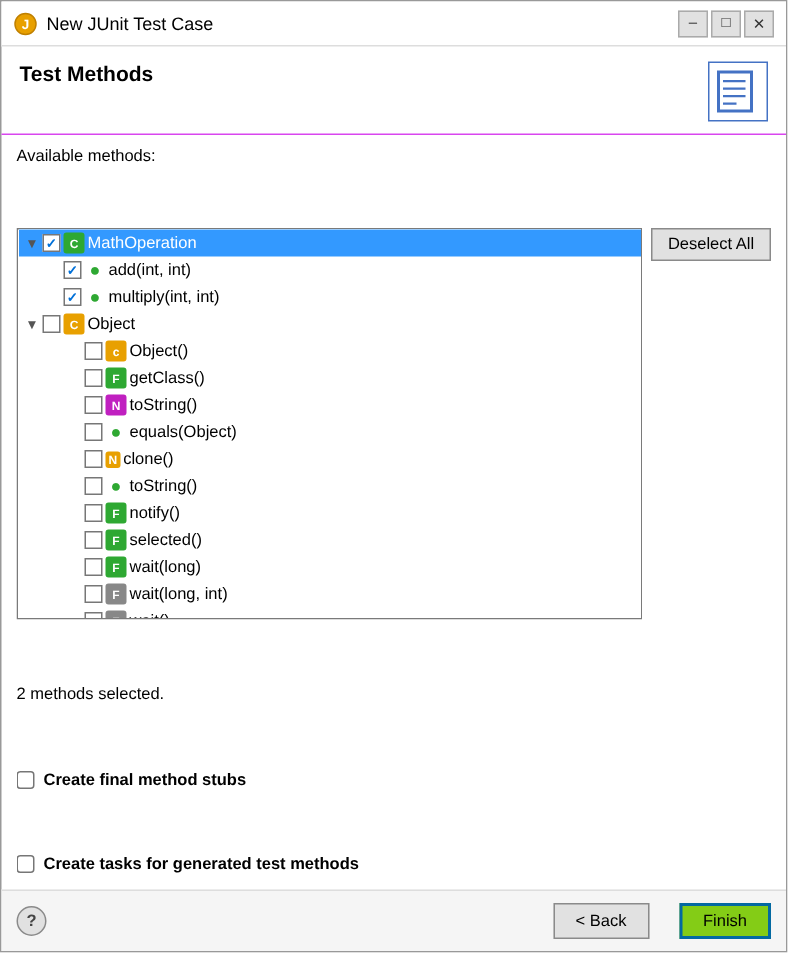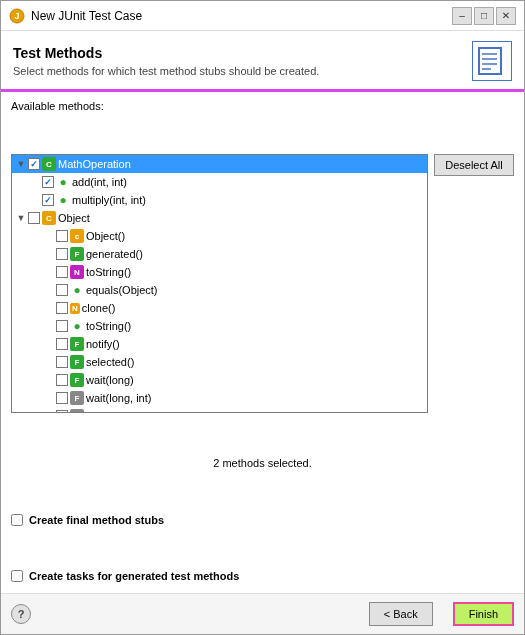--- a/index.html
+++ b/index.html
@@ -56,23 +56,23 @@
       cursor: pointer;
       font-size: 10px;
       display: flex;
       align-items: center;
       justify-content: center;
       color: #333;
     }
 
     .header-section {
       padding: 10px 12px 8px 12px;
-      border-bottom: 3px solid #d946ef;
-      display: flex;
-      align-items: center;
+      border-bottom: 1px solid #d946ef;
+      display: flex;
+      align-items: flex-start;
       justify-content: space-between;
     }
     .header-text h2 {
       font-size: 14px;
       font-weight: bold;
       color: #000;
       margin-bottom: 4px;
     }
     .header-text p {
       font-size: 11px;
@@ -198,21 +198,20 @@
       cursor: pointer;
       font-size: 11px;
       text-align: center;
       color: #000;
     }
 
     .status-line {
       font-size: 11px;
       color: #000;
       margin: 6px 0 4px 0;
-      text-align: center;
     }
 
     .checkbox-row {
       display: flex;
       align-items: center;
       gap: 6px;
       margin: 3px 0;
     }
     .checkbox-row input[type=checkbox] {
       width: 12px;
@@ -243,22 +242,22 @@
     .footer-btn {
       padding: 4px 14px;
       border: 1px solid #8a8a8a;
       background: #e1e1e1;
       cursor: pointer;
       font-size: 11px;
       min-width: 60px;
       text-align: center;
     }
     .footer-btn.primary {
-      border: 2px solid #ec4899;
-      background: #bef264;
+      border: 2px solid #0369a1;
+      background: #84cc16;
     }
     .footer-btn.disabled {
       color: #aaa;
       cursor: default;
     }
     .help-btn {
       width: 20px;
       height: 20px;
       border: 1px solid #8a8a8a;
       border-radius: 50%;
@@ -290,21 +289,20 @@
     <div class="title-bar-controls">
       <button class="title-btn">–</button>
       <button class="title-btn">□</button>
       <button class="title-btn close">✕</button>
     </div>
   </div>
 
   <div class="header-section">
     <div class="header-text">
       <h2>Test Methods</h2>
-      <p>Select methods for which test method stubs should be created.</p>
     </div>
     <div class="header-icon">
       <svg width="30" height="30" viewBox="0 0 30 30">
         <rect x="2" y="2" width="22" height="26" fill="none" stroke="#4472c4" stroke-width="2"></rect>
         <line x1="5" y1="8" x2="20" y2="8" stroke="#4472c4" stroke-width="1.5"></line>
         <line x1="5" y1="13" x2="20" y2="13" stroke="#4472c4" stroke-width="1.5"></line>
         <line x1="5" y1="18" x2="20" y2="18" stroke="#4472c4" stroke-width="1.5"></line>
         <line x1="5" y1="23" x2="14" y2="23" stroke="#4472c4" stroke-width="1.5"></line>
       </svg>
     </div>
@@ -349,21 +347,21 @@
           <span class="expand-arrow"></span>
           <span class="checkbox"></span>
           <span class="method-icon" style="background:#e8a000;color:#fff;border-radius:2px;font-size:8px;padding:1px 2px;">c</span>
           <span class="item-label">Object()</span>
         </div>
 
         <div class="tree-item indent2">
           <span class="expand-arrow"></span>
           <span class="checkbox"></span>
           <span class="method-icon" style="background:#2ea832;color:#fff;border-radius:2px;font-size:8px;padding:1px 2px;">F</span>
-          <span class="item-label">generated()</span>
+          <span class="item-label">getClass()</span>
         </div>
 
         <div class="tree-item indent2">
           <span class="expand-arrow"></span>
           <span class="checkbox"></span>
           <span class="method-icon" style="background:#c020c0;color:#fff;border-radius:2px;font-size:8px;padding:1px 2px;">N</span>
           <span class="item-label">toString()</span>
         </div>
 
         <div class="tree-item indent2">

